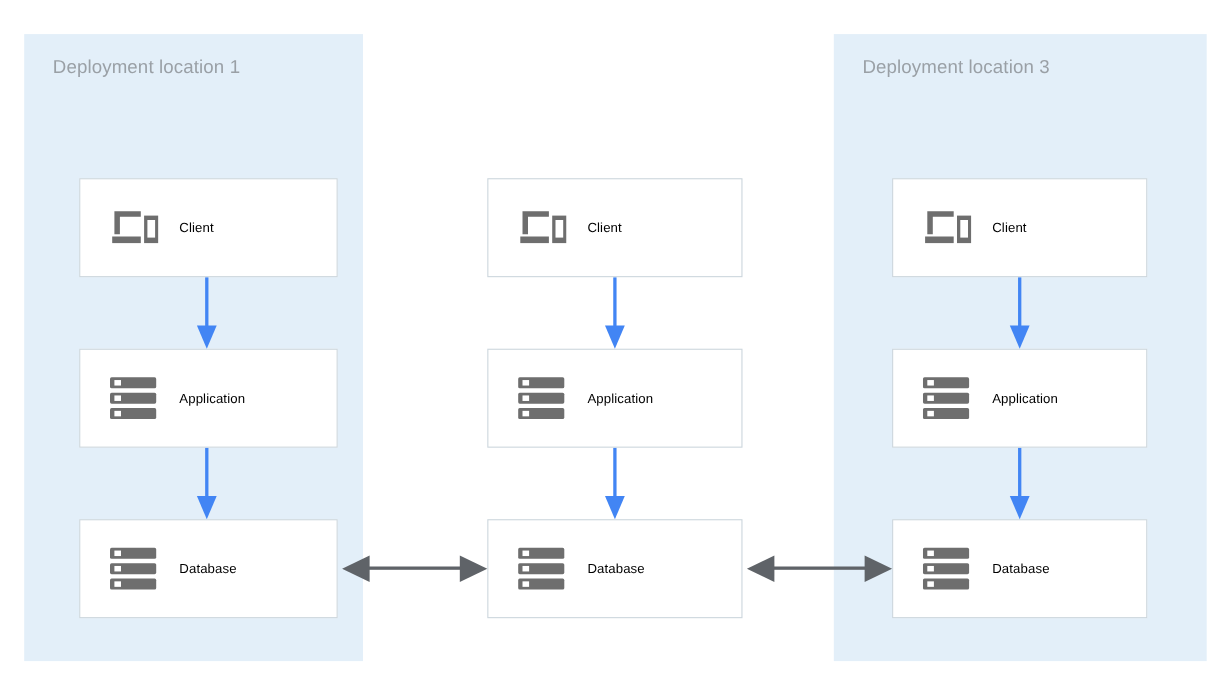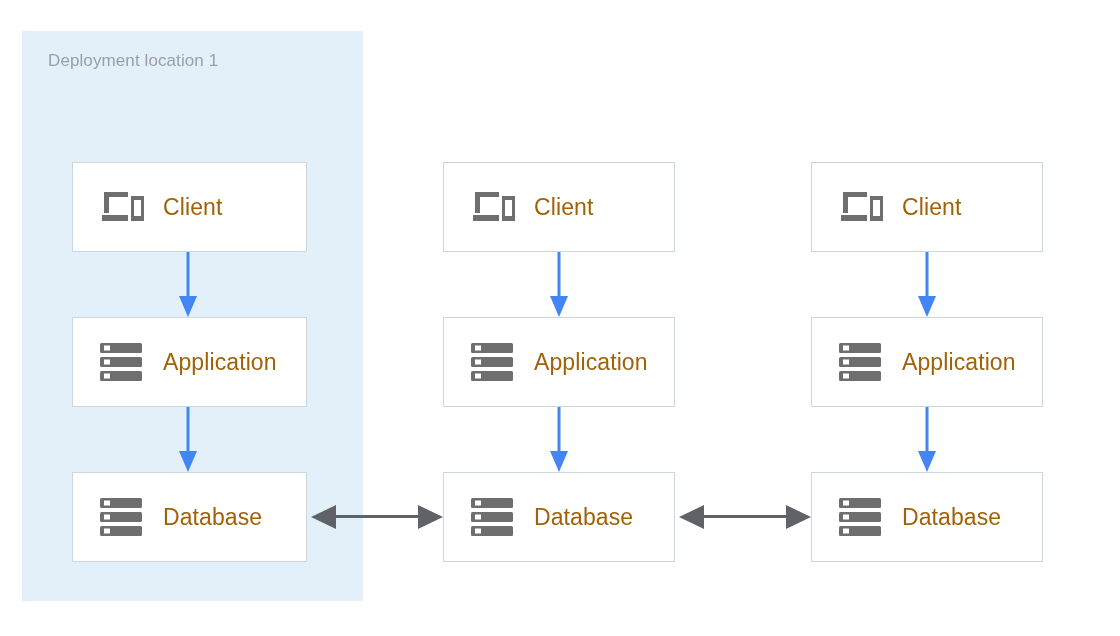--- a/index.html
+++ b/index.html
@@ -41,39 +41,42 @@
     flex:0 0 auto;
     width:46px;
     height:40px;
     margin-left:26px;
     margin-right:18px;
     display:flex;
     align-items:center;
     justify-content:center;
   }
   .node .label{
-    font-size:23px;
-    color:#a16207;
+    font-size:12px;
+    color:#000000;
     white-space:nowrap;
     letter-spacing:0.1px;
   }
 
   .v-arrow{position:absolute;}
   .h-arrow{position:absolute;}
 </style>
 </head>
 <body>
 
 <div id="stage">
 
-  <div class="panel" style="left:22px;width:341px;">
+  <div class="panel" style="left:22px;width:308px;">
     <div class="panel-title">Deployment location 1</div>
   </div>
 
 
+  <div class="panel" style="left:758px;width:339px;">
+    <div class="panel-title">Deployment location 3</div>
+  </div>
 
   <div class="node" style="left:72px;top:162px;width:235px;">
     <span class="ico">
       <svg width="44" height="38" viewBox="0 0 44 38" aria-hidden="true">
         <path fill="#6E6E6E" d="M4 4 h24 v5 H9 v16 H4 Z"></path>
         <rect x="2" y="27" width="26" height="6" fill="#6E6E6E"></rect>
         <rect x="31" y="8" width="13" height="25" fill="#6E6E6E"></rect>
         <rect x="34" y="12" width="7" height="16" fill="#ffffff"></rect>
       </svg>
     </span>

